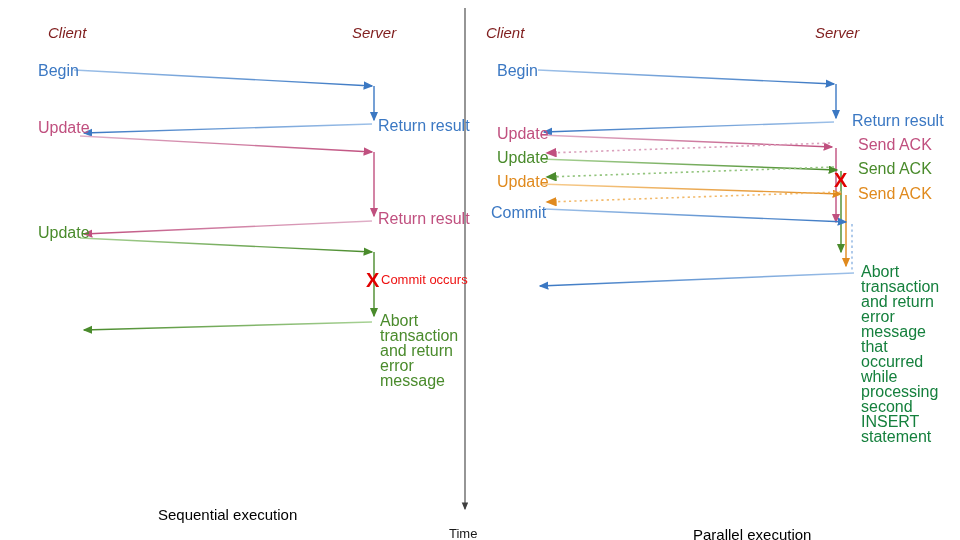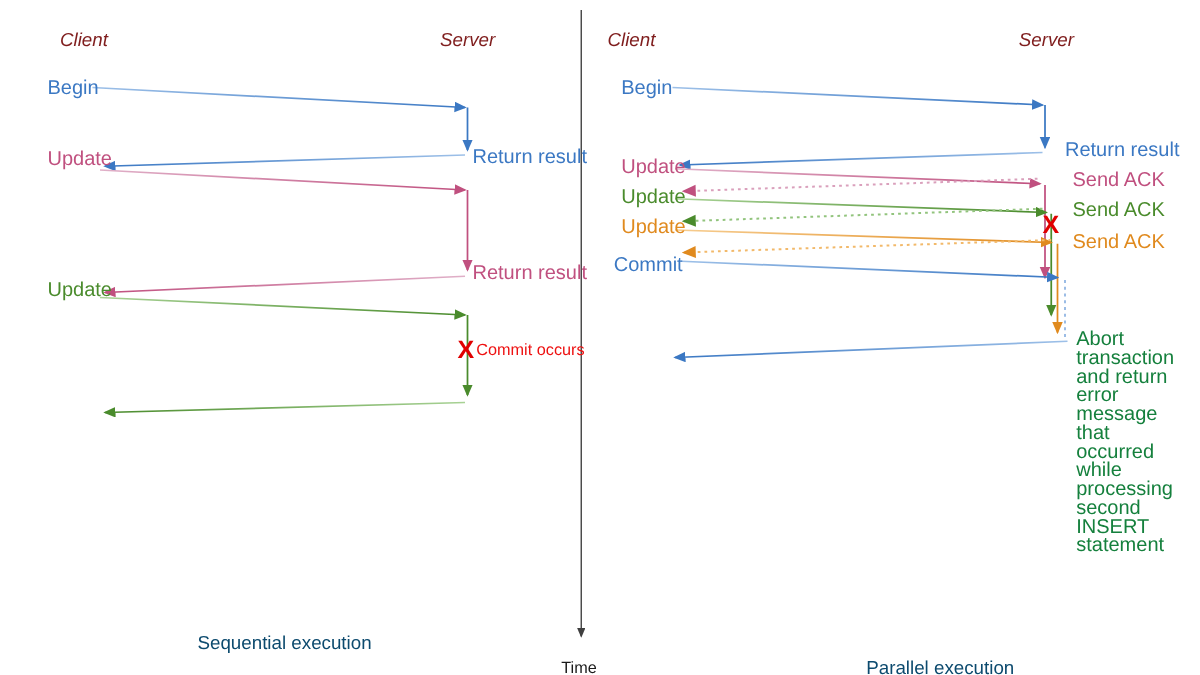--- a/index.html
+++ b/index.html
@@ -33,21 +33,21 @@
     white-space: pre;
     letter-spacing: 0px;
   }
   .actor {
     font-style: italic;
     font-size: 15px;
     color: #7f1d1d;
   }
   .caption {
     font-size: 15px;
-    color: #0c4a6e;
+    color: #000000;
   }
   .timelbl {
     font-size: 13px;
     color: #1a1a1a;
   }
   .wrapped {
     white-space: normal;
     width: 78px;
   }
   .errlbl {
@@ -182,20 +182,21 @@
 
   <div class="lbl" style="left:38px; top:63px; color:#3b78c3;">Begin</div>
   <div class="lbl" style="left:378px; top:118px; color:#3b78c3;">Return result</div>
   <div class="lbl" style="left:38px; top:120px; color:#c0507f;">Update</div>
   <div class="lbl" style="left:378px; top:211px; color:#c0507f;">Return result</div>
   <div class="lbl" style="left:38px; top:225px; color:#4a8b2c;">Update</div>
 
   <div class="xmark" style="left:366px; top:270px;">X</div>
   <div class="lbl errlbl" style="left:381px; top:272px;">Commit occurs</div>
 
+  <div class="lbl wrapped" style="left:380px; top:313px; color:#4a8b2c;">Abort transaction and return error message</div>
 
   <div class="lbl caption" style="left:158px; top:507px;">Sequential execution</div>
 
   <div class="lbl timelbl" style="left:449px; top:526px;">Time</div>
 
   <div class="lbl actor" style="left:486px; top:25px;">Client</div>
   <div class="lbl actor" style="left:815px; top:25px;">Server</div>
 
   <div class="lbl" style="left:497px; top:63px; color:#3b78c3;">Begin</div>
   <div class="lbl" style="left:852px; top:113px; color:#3b78c3;">Return result</div>

